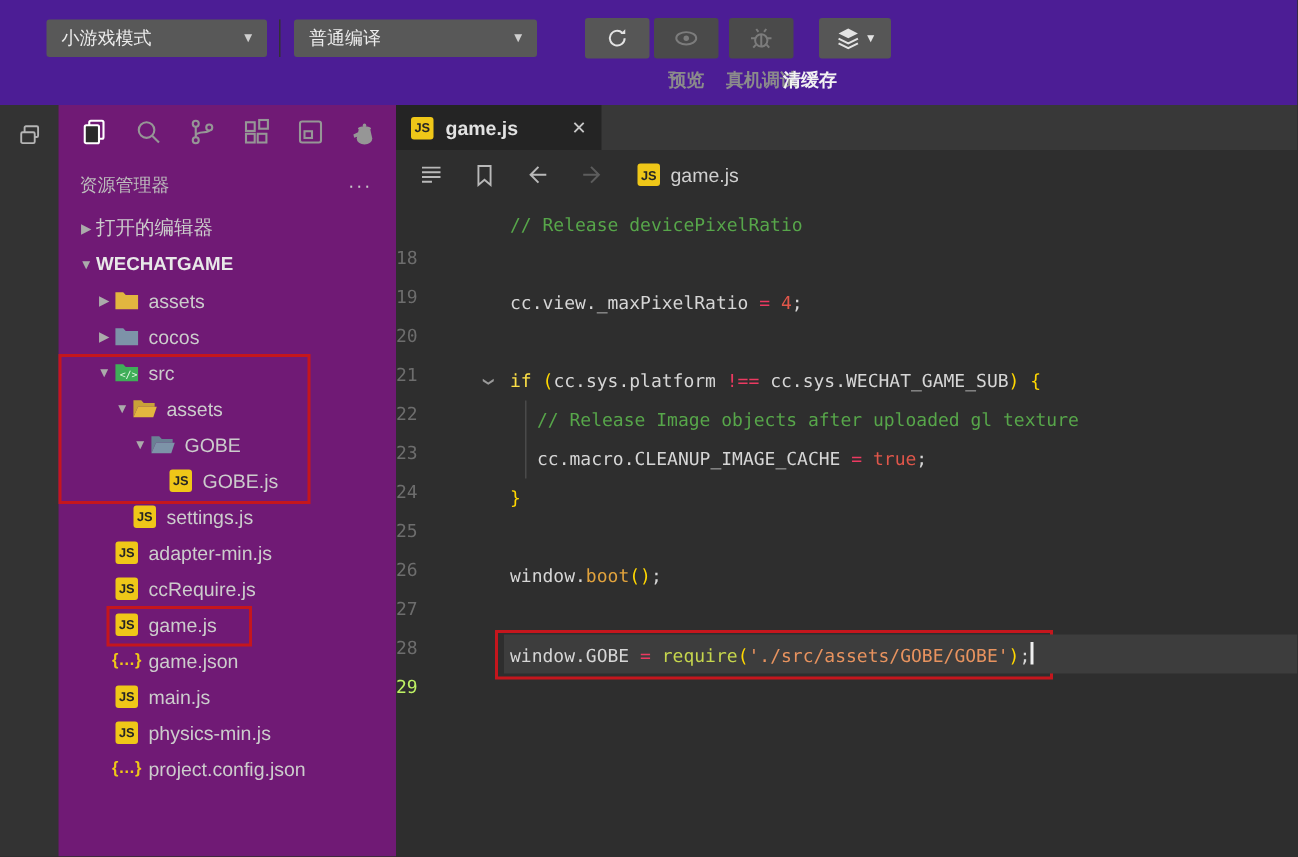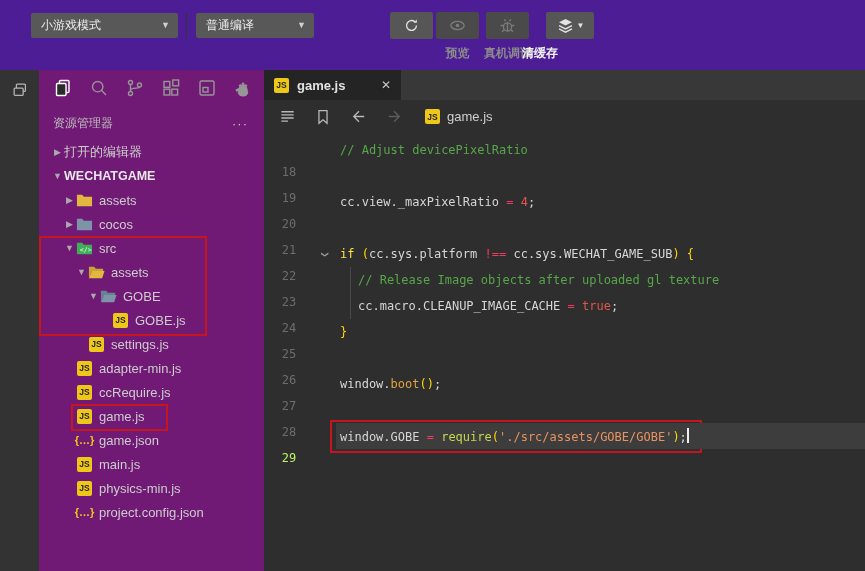--- a/index.html
+++ b/index.html
@@ -5,21 +5,21 @@
   * { box-sizing: border-box; margin: 0; padding: 0; }
   html,body { width:865px; height:571px; overflow:hidden; }
   body { background:#2e2e2e; font-family:"Liberation Sans", sans-serif; }
 
   
   .topbar { position:relative; width:865px; height:70px; background:#4c1d95; }
   .dd { position:absolute; top:13px; height:25px; background:#585858; border-radius:2px;
         color:#ececec; font-size:12px; line-height:25px; padding:0 22px 0 10px; cursor:default; }
   .dd .caret { position:absolute; right:8px; top:0; font-size:9px; color:#cfcfcf; }
   #dd-mode { left:31px; width:147px; }
-  #dd-compile { left:196px; width:118px; }
+  #dd-compile { left:196px; width:162px; }
   .vsep { position:absolute; left:186px; top:13px; width:1px; height:25px; background:#333; }
   .tbtn { position:absolute; top:12px; height:27px; border-radius:2px; display:flex;
           align-items:center; justify-content:center; gap:2px; }
   .tbtn.on  { background:#565656; color:#e3e3e3; }
   .tbtn.off { background:#4a4a4a; color:#7c7c7c; }
   .tbtn svg { display:block; }
   .tlabel { position:absolute; top:45px; font-size:12px; font-weight:bold; text-align:center; }
   .tlabel.on  { color:#f2f2f2; }
   .tlabel.off { color:#8b8b8b; }
 
@@ -61,21 +61,21 @@
             color:#b9b9b9; flex:none; }
   .crumbs .cic { display:flex; align-items:center; }
   .crumbs .dim { color:#5d5d5d; }
   .crumbs .bc { display:flex; align-items:center; gap:7px; color:#d0d0d0; font-size:13px;
                 margin-left:4px; }
 
   .code { flex:1; position:relative; font-family:"DejaVu Sans Mono", monospace;
           font-size:12px; padding-top:4px; }
   .cline { height:26px; display:flex; align-items:center; position:relative; }
   .cline .hl { position:absolute; left:72px; right:0; top:0; bottom:0; background:#3d3d3d; }
-  .lnum { width:50px; text-align:center; color:#6d6d6d; font-size:12px; flex:none; z-index:1;margin-top:44px; }
+  .lnum { width:50px; text-align:left; color:#6d6d6d; font-size:12px; flex:none; z-index:1;margin-top:44px; }
   .lnum.act { color:#bef264; }
   .lfold { width:22px; text-align:center; color:#9a9a9a; font-size:10px; flex:none; z-index:1; }
   .ltext { white-space:pre; z-index:1; padding-left:4px; }
   .ind1 { padding-left:22px; }
   .tk-c { color:#57a64a; } .tk-p { color:#d6d6d6; } .tk-o { color:#ec3a61; }
   .tk-n { color:#e0564a; } .tk-k { color:#fde047; } .tk-b { color:#ffd700; }
   .tk-f { color:#e2a33d; } .tk-r { color:#c6d64d; } .tk-s { color:#e8935f; }
   .cursor { display:inline-block; width:2px; height:15px; background:#efefef;
             vertical-align:-2px; }
   .guide { position:absolute; left:86px; top:134px; width:1px; height:52px; background:#4a4a4a; }
@@ -347,21 +347,21 @@
         <span class="jsb">JS</span>
         <span>game.js</span>
       </span>
     </div>
     <div class="code" id="code">
       <div class="guide"></div>
       <div class="redbox" id="rb-line"></div>
     <div class="cline">
           <span class="lnum">18</span>
           <span class="lfold"></span>
-          <span class="ltext"><span class="tk-c">// Adjust devicePixelRatio</span></span>
+          <span class="ltext"><span class="tk-c">// Release devicePixelRatio</span></span>
         </div>
         <div class="cline">
           <span class="lnum">19</span>
           <span class="lfold"></span>
           <span class="ltext"></span>
         </div>
         <div class="cline">
           <span class="lnum">20</span>
           <span class="lfold"></span>
           <span class="ltext"><span class="tk-p">cc.view._maxPixelRatio </span><span class="tk-o">=</span><span class="tk-p"> </span><span class="tk-n">4</span><span class="tk-p">;</span></span>

